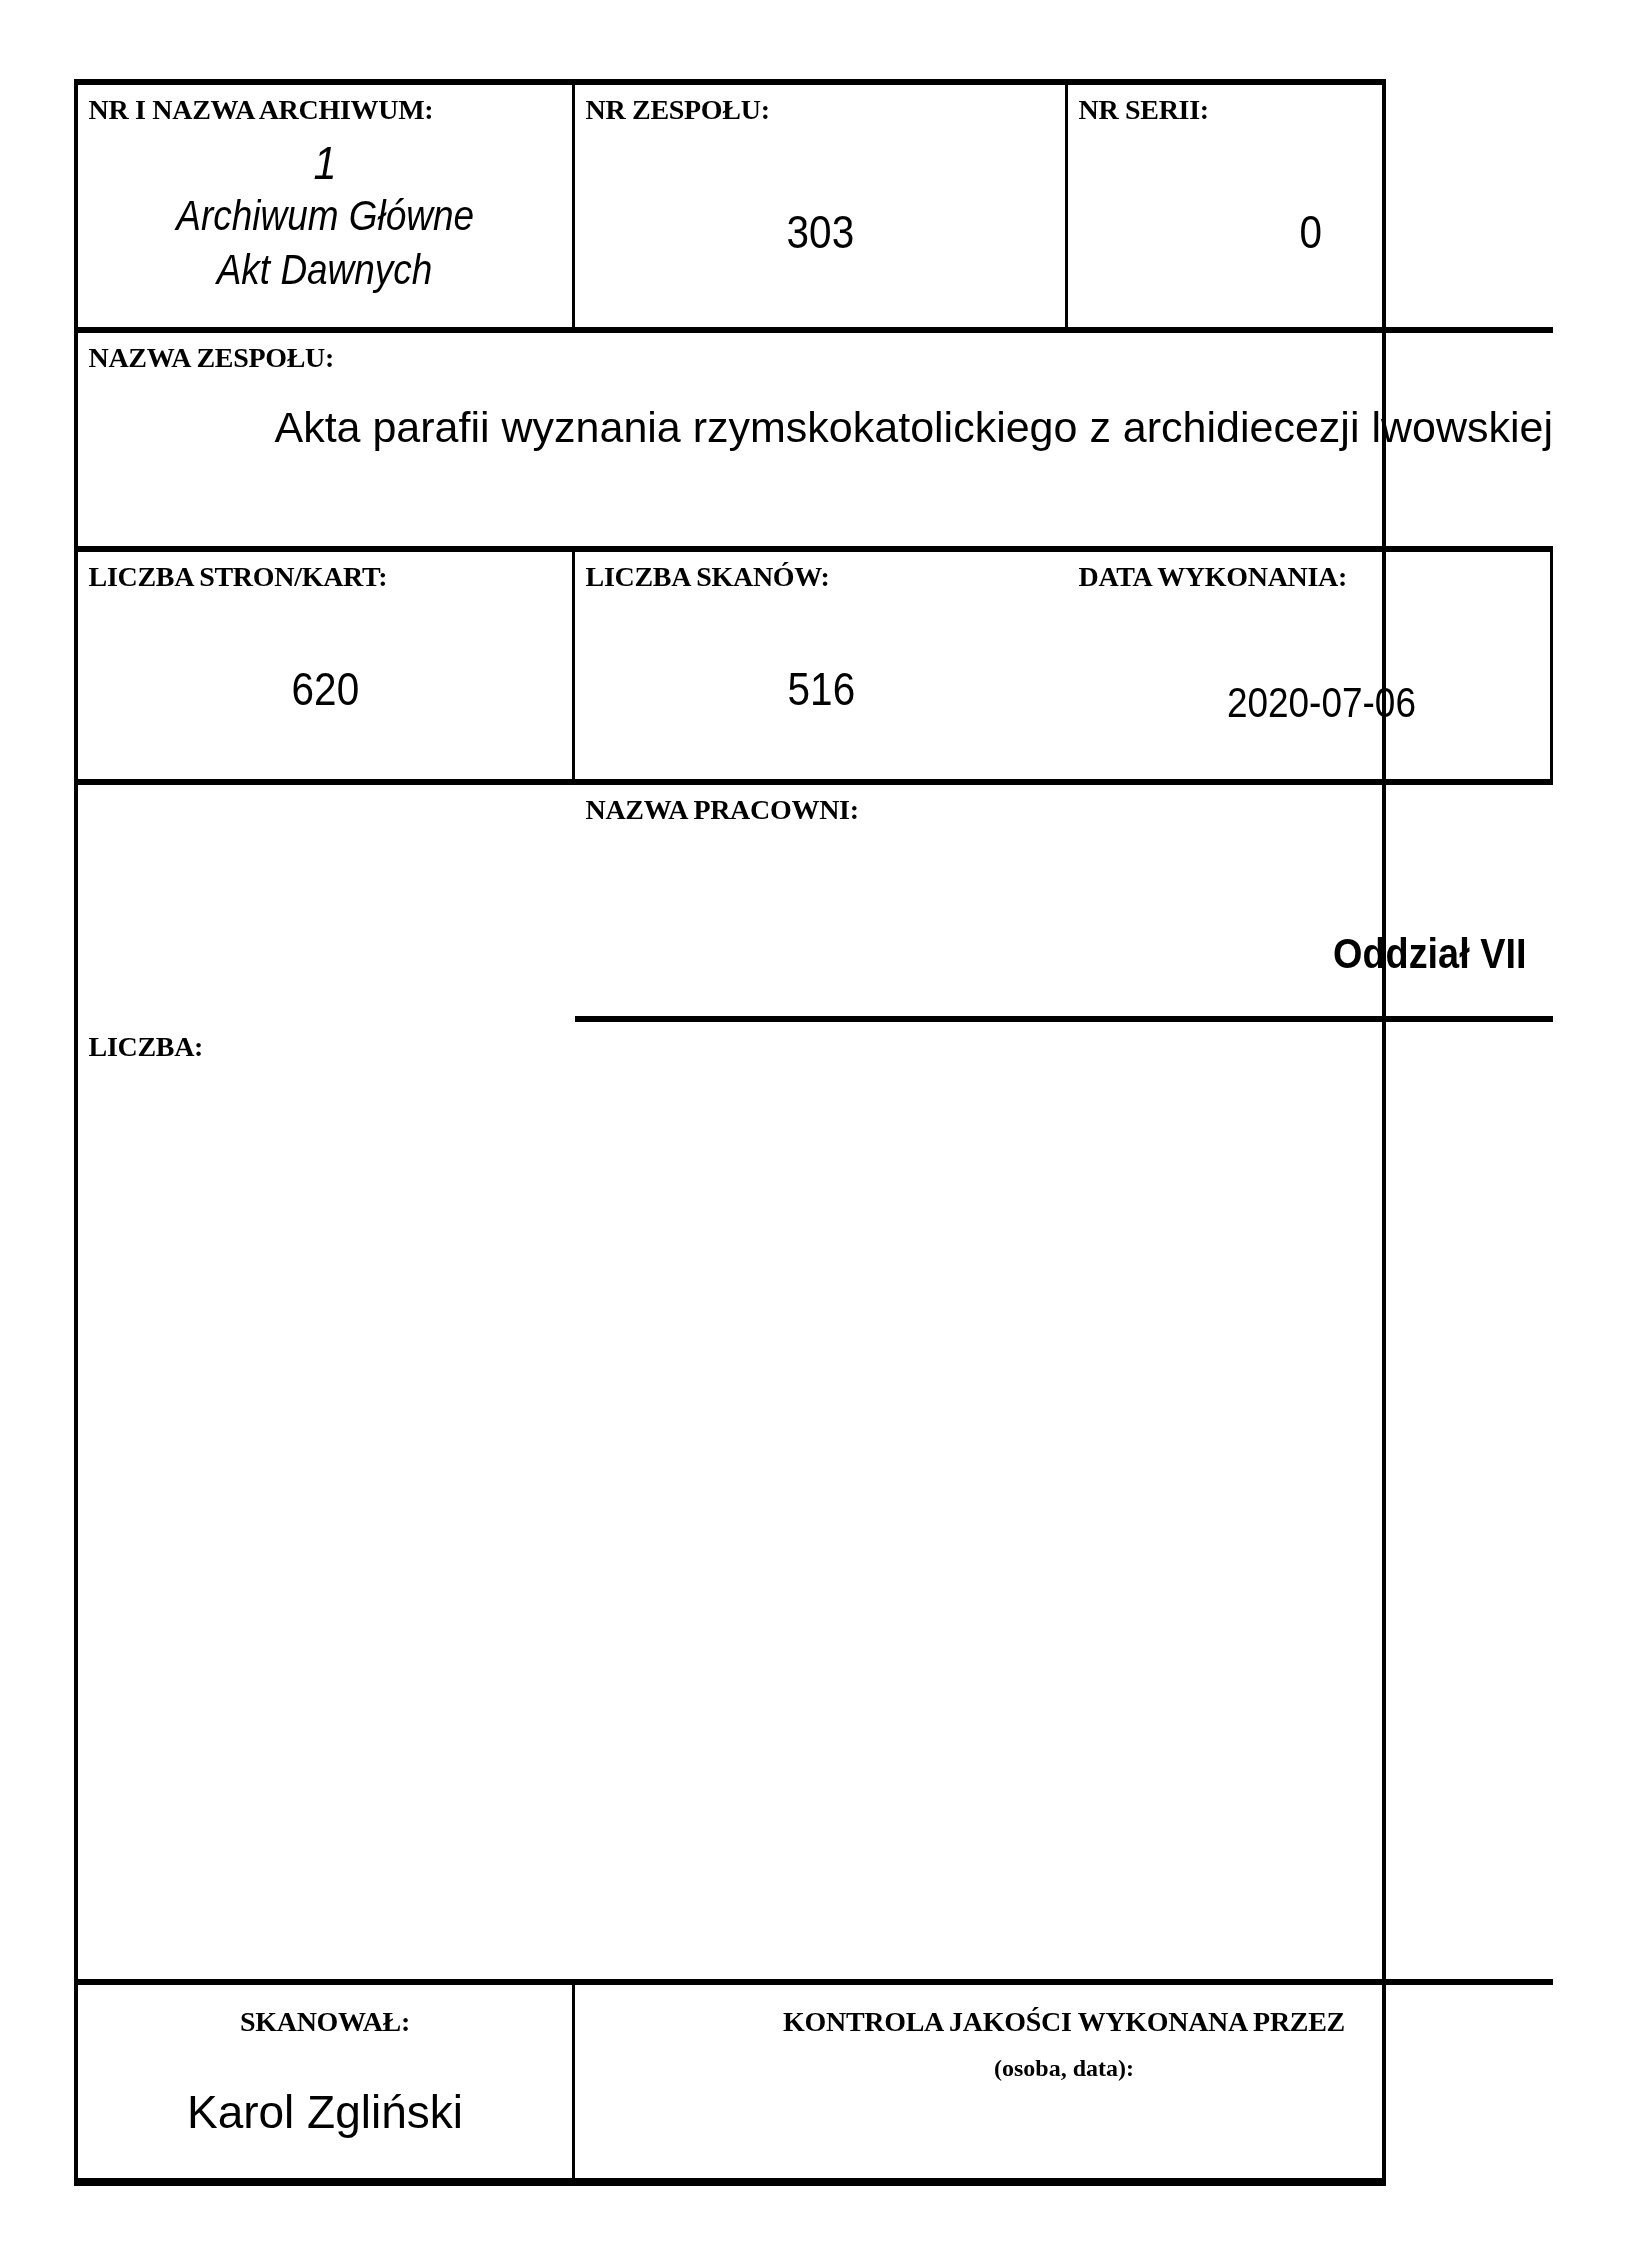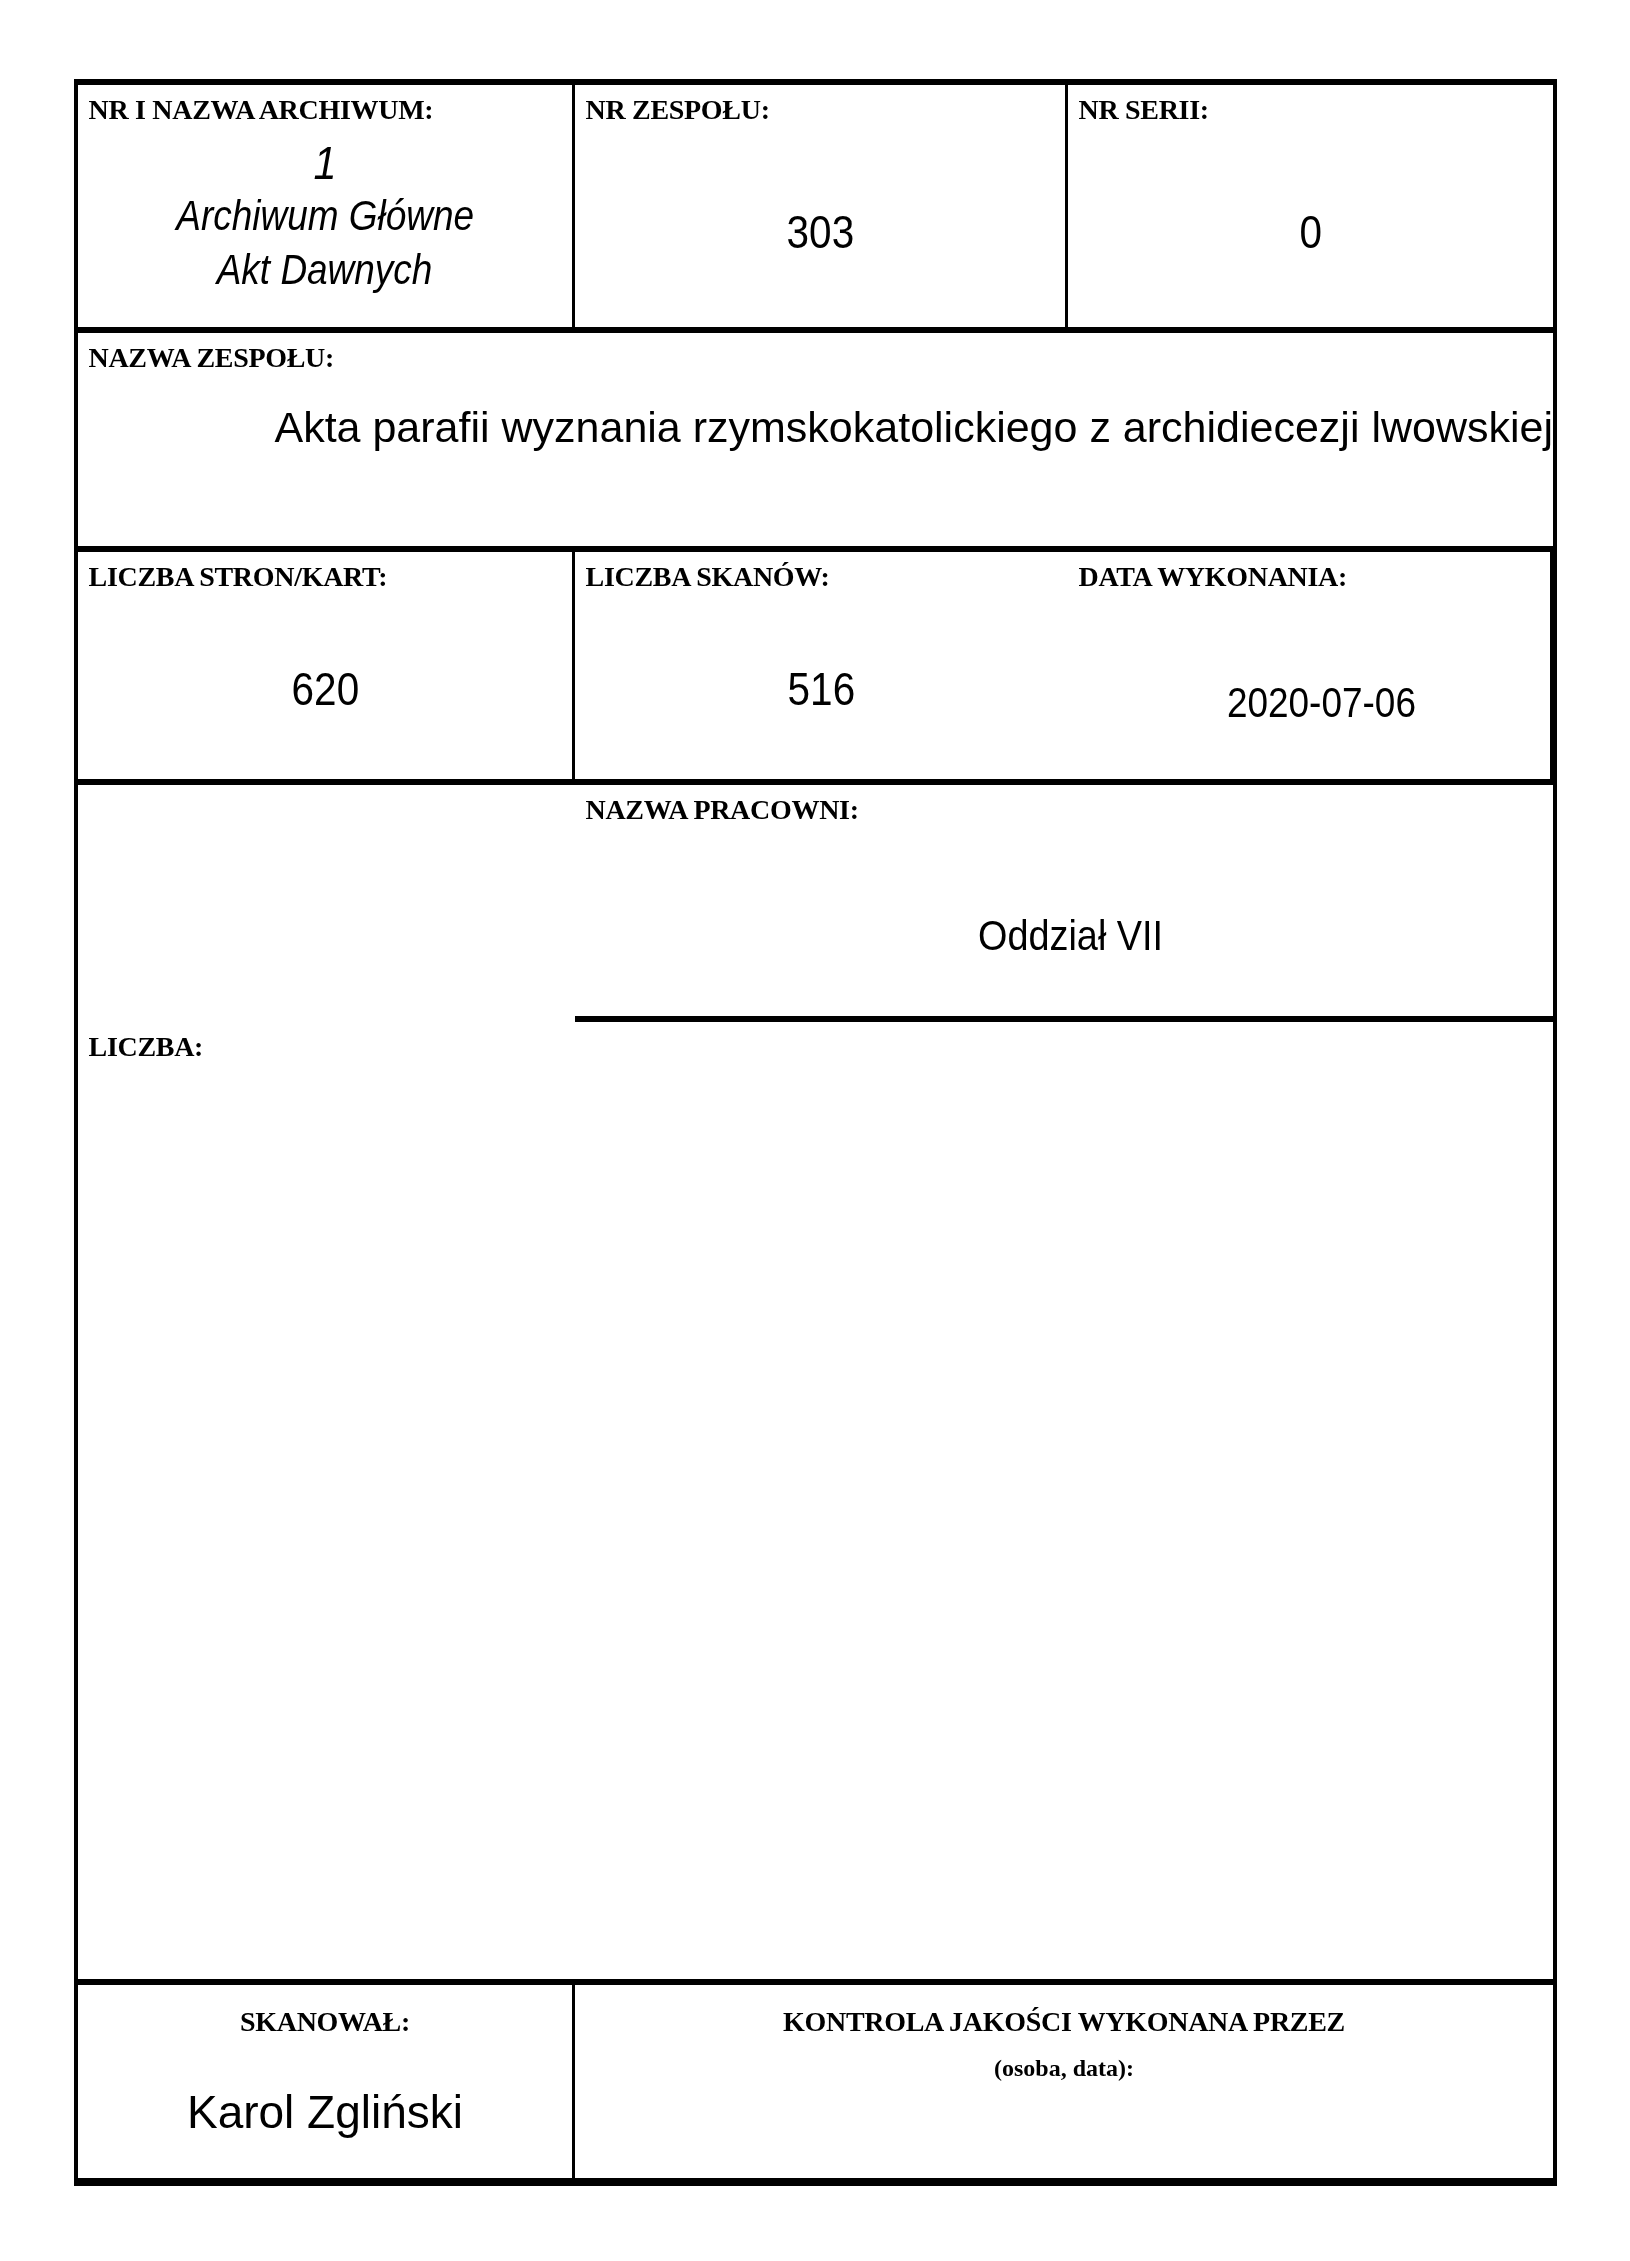--- a/index.html
+++ b/index.html
@@ -7,21 +7,21 @@
   body {
     width: 1630px; height: 2261px;
     position: relative;
     font-family: "Liberation Serif", serif;
     color: #000;
     overflow: hidden;
   }
   .form-table {
     position: absolute;
     left: 74px; top: 79px;
-    width: 1483px; height: 2107px;
+    width: 1312px; height: 2107px;
     border: solid #000;
     border-width: 6.6px 4px 8px 4px;
     display: grid;
     grid-template-columns: 497px 493px 485px;
     grid-template-rows: 248px 219px 233px 237px 963px 193px;
     background: #fff;
   }
   .cell {
     position: relative;
     border: 0 solid #000;
@@ -63,21 +63,21 @@
   .italic { font-style: italic; }
 
   .v-archive-number { top: 54px;  font-size: 47px; }
   .v-archive-name1  { top: 110px; font-size: 42px; }
   .v-archive-name2  { top: 164px; font-size: 42px; }
   .v-fonds          { top: 124px; font-size: 46px; }
   .v-series         { top: 124px; font-size: 46px; }
   .v-fondsname      { top: 73px; font-size: 43px; text-align: right; }
   .v-r3             { top: 114px; font-size: 46px; }
   .v-date           { top: 130px; font-size: 42px; padding-left: 24px; }
-  .v-workroom       { top: 129px; font-size: 43px; text-align: center; padding-left: 38px; }
+  .v-workroom       { top: 147px; font-size: 43px; text-align: right; padding-left: 38px; font-weight: bold; }
   .v-workroom .cond { transform-origin: 0 50%; }
   .v-scannedby      { top: 104px; font-size: 46px; }
 </style>
 </head>
 <body>
 
 <div class="form-table">
 
   <div class="cell br bb">
     <div class="lbl">NR I NAZWA ARCHIWUM:</div>

